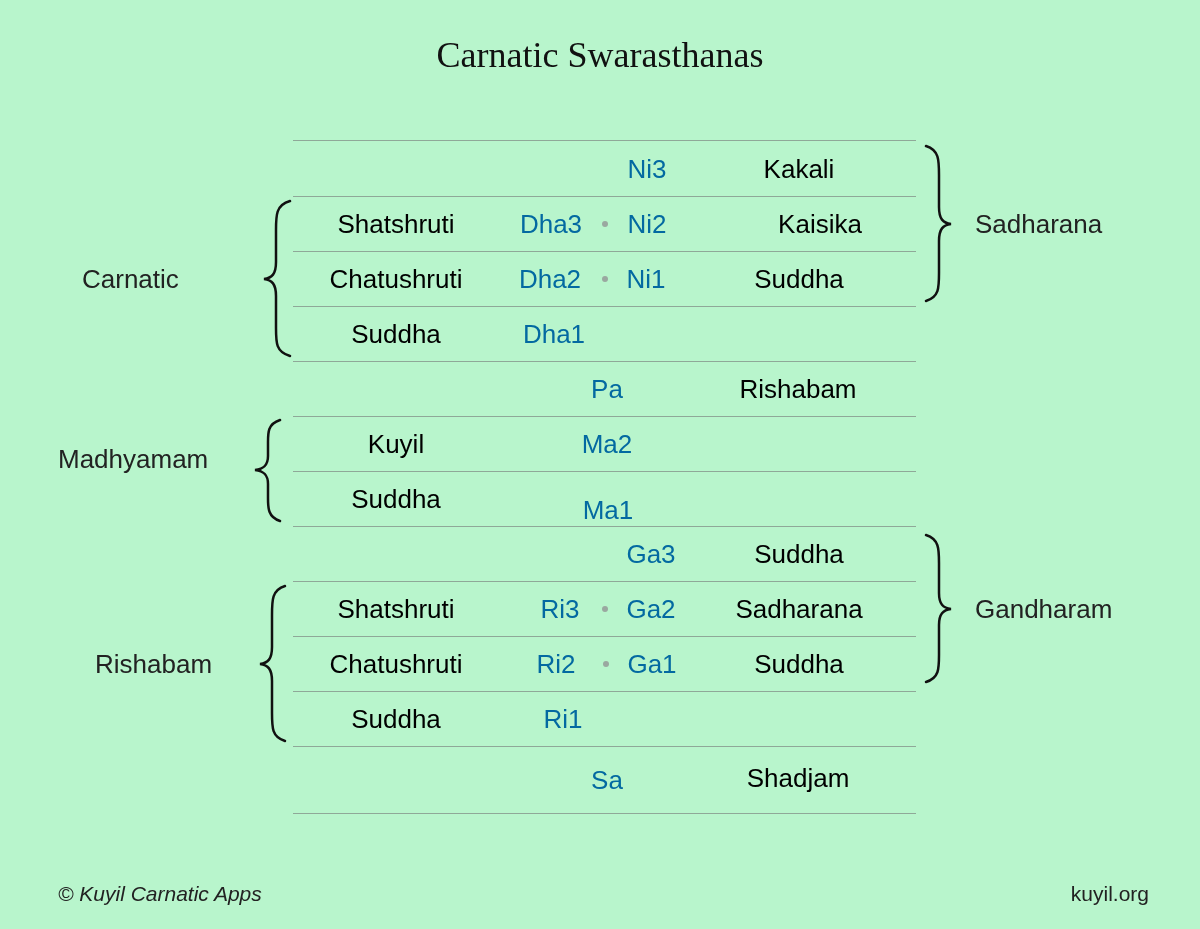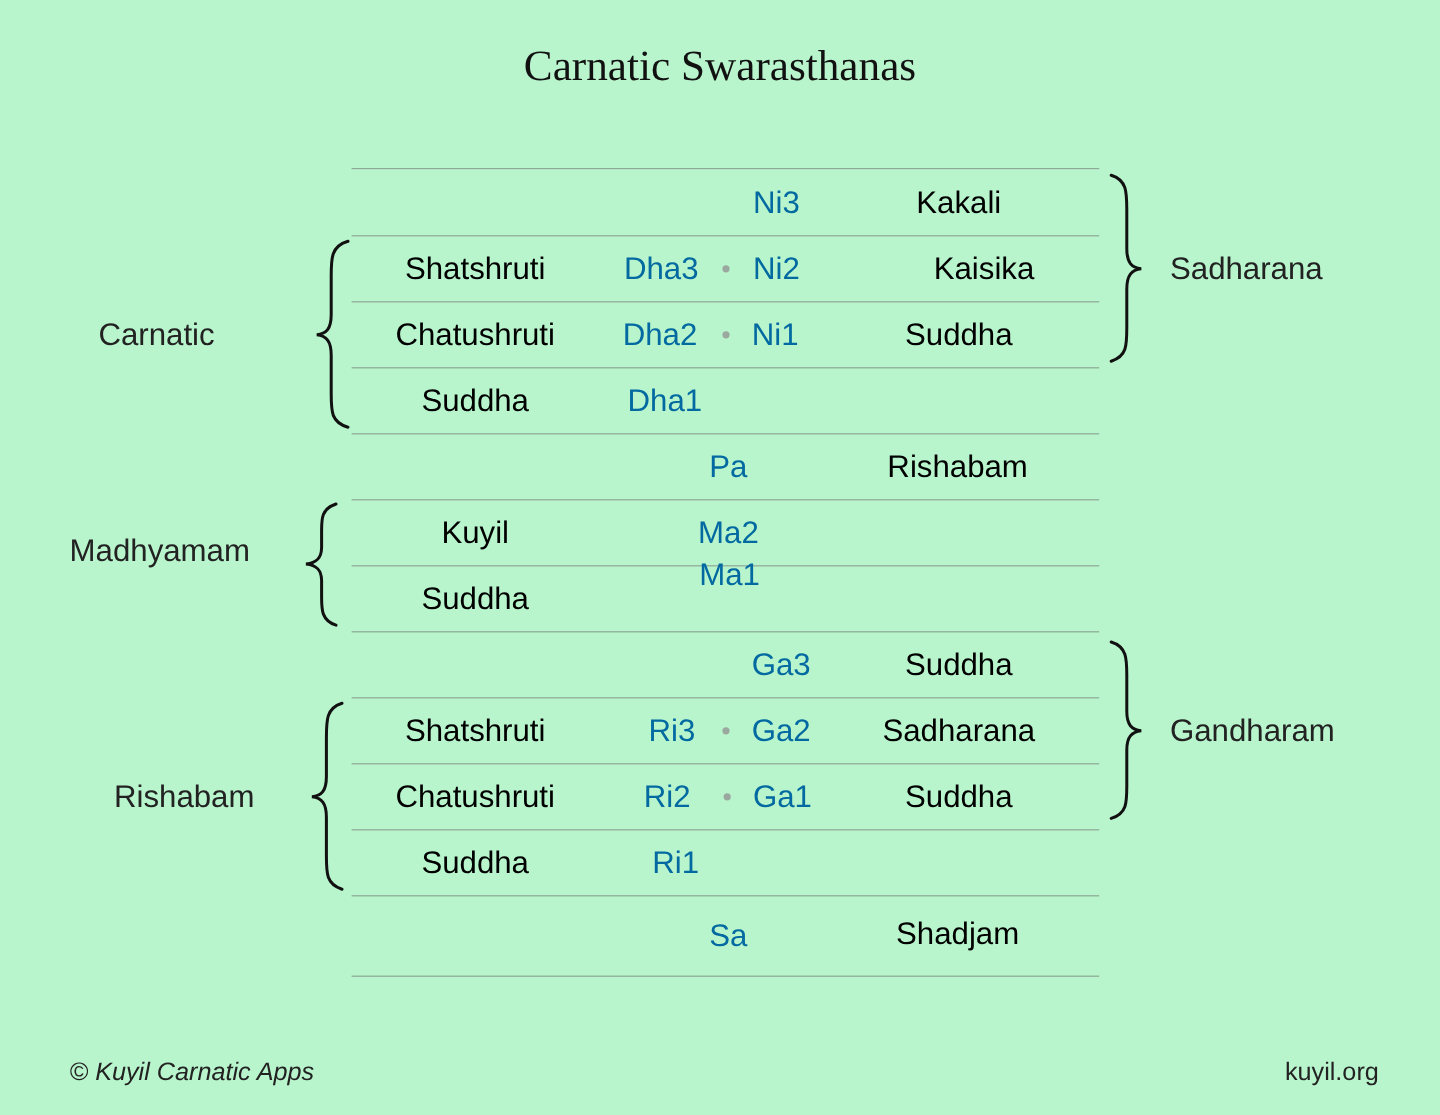--- a/index.html
+++ b/index.html
@@ -51,21 +51,21 @@
 <div class="cell light" style="left:396px;top:334px">Suddha</div>
 <div class="cell bold" style="left:554px;top:334px">Dha1</div>
 
 <div class="cell bold" style="left:607px;top:389px">Pa</div>
 <div class="cell light" style="left:798px;top:389px">Rishabam</div>
 
 <div class="cell light" style="left:396px;top:444px">Kuyil</div>
 <div class="cell bold" style="left:607px;top:444px">Ma2</div>
 
 <div class="cell light" style="left:396px;top:499px">Suddha</div>
-<div class="cell bold" style="left:608px;top:479px">Ma1</div>
+<div class="cell bold" style="left:608px;top:510px">Ma1</div>
 
 <div class="cell bold" style="left:651px;top:554px">Ga3</div>
 <div class="cell light" style="left:799px;top:554px">Suddha</div>
 
 <div class="cell light" style="left:396px;top:609px">Shatshruti</div>
 <div class="cell bold" style="left:560px;top:609px">Ri3</div>
 <div class="dot" style="left:605px;top:609px"></div>
 <div class="cell bold" style="left:651px;top:609px">Ga2</div>
 <div class="cell light" style="left:799px;top:609px">Sadharana</div>
 

